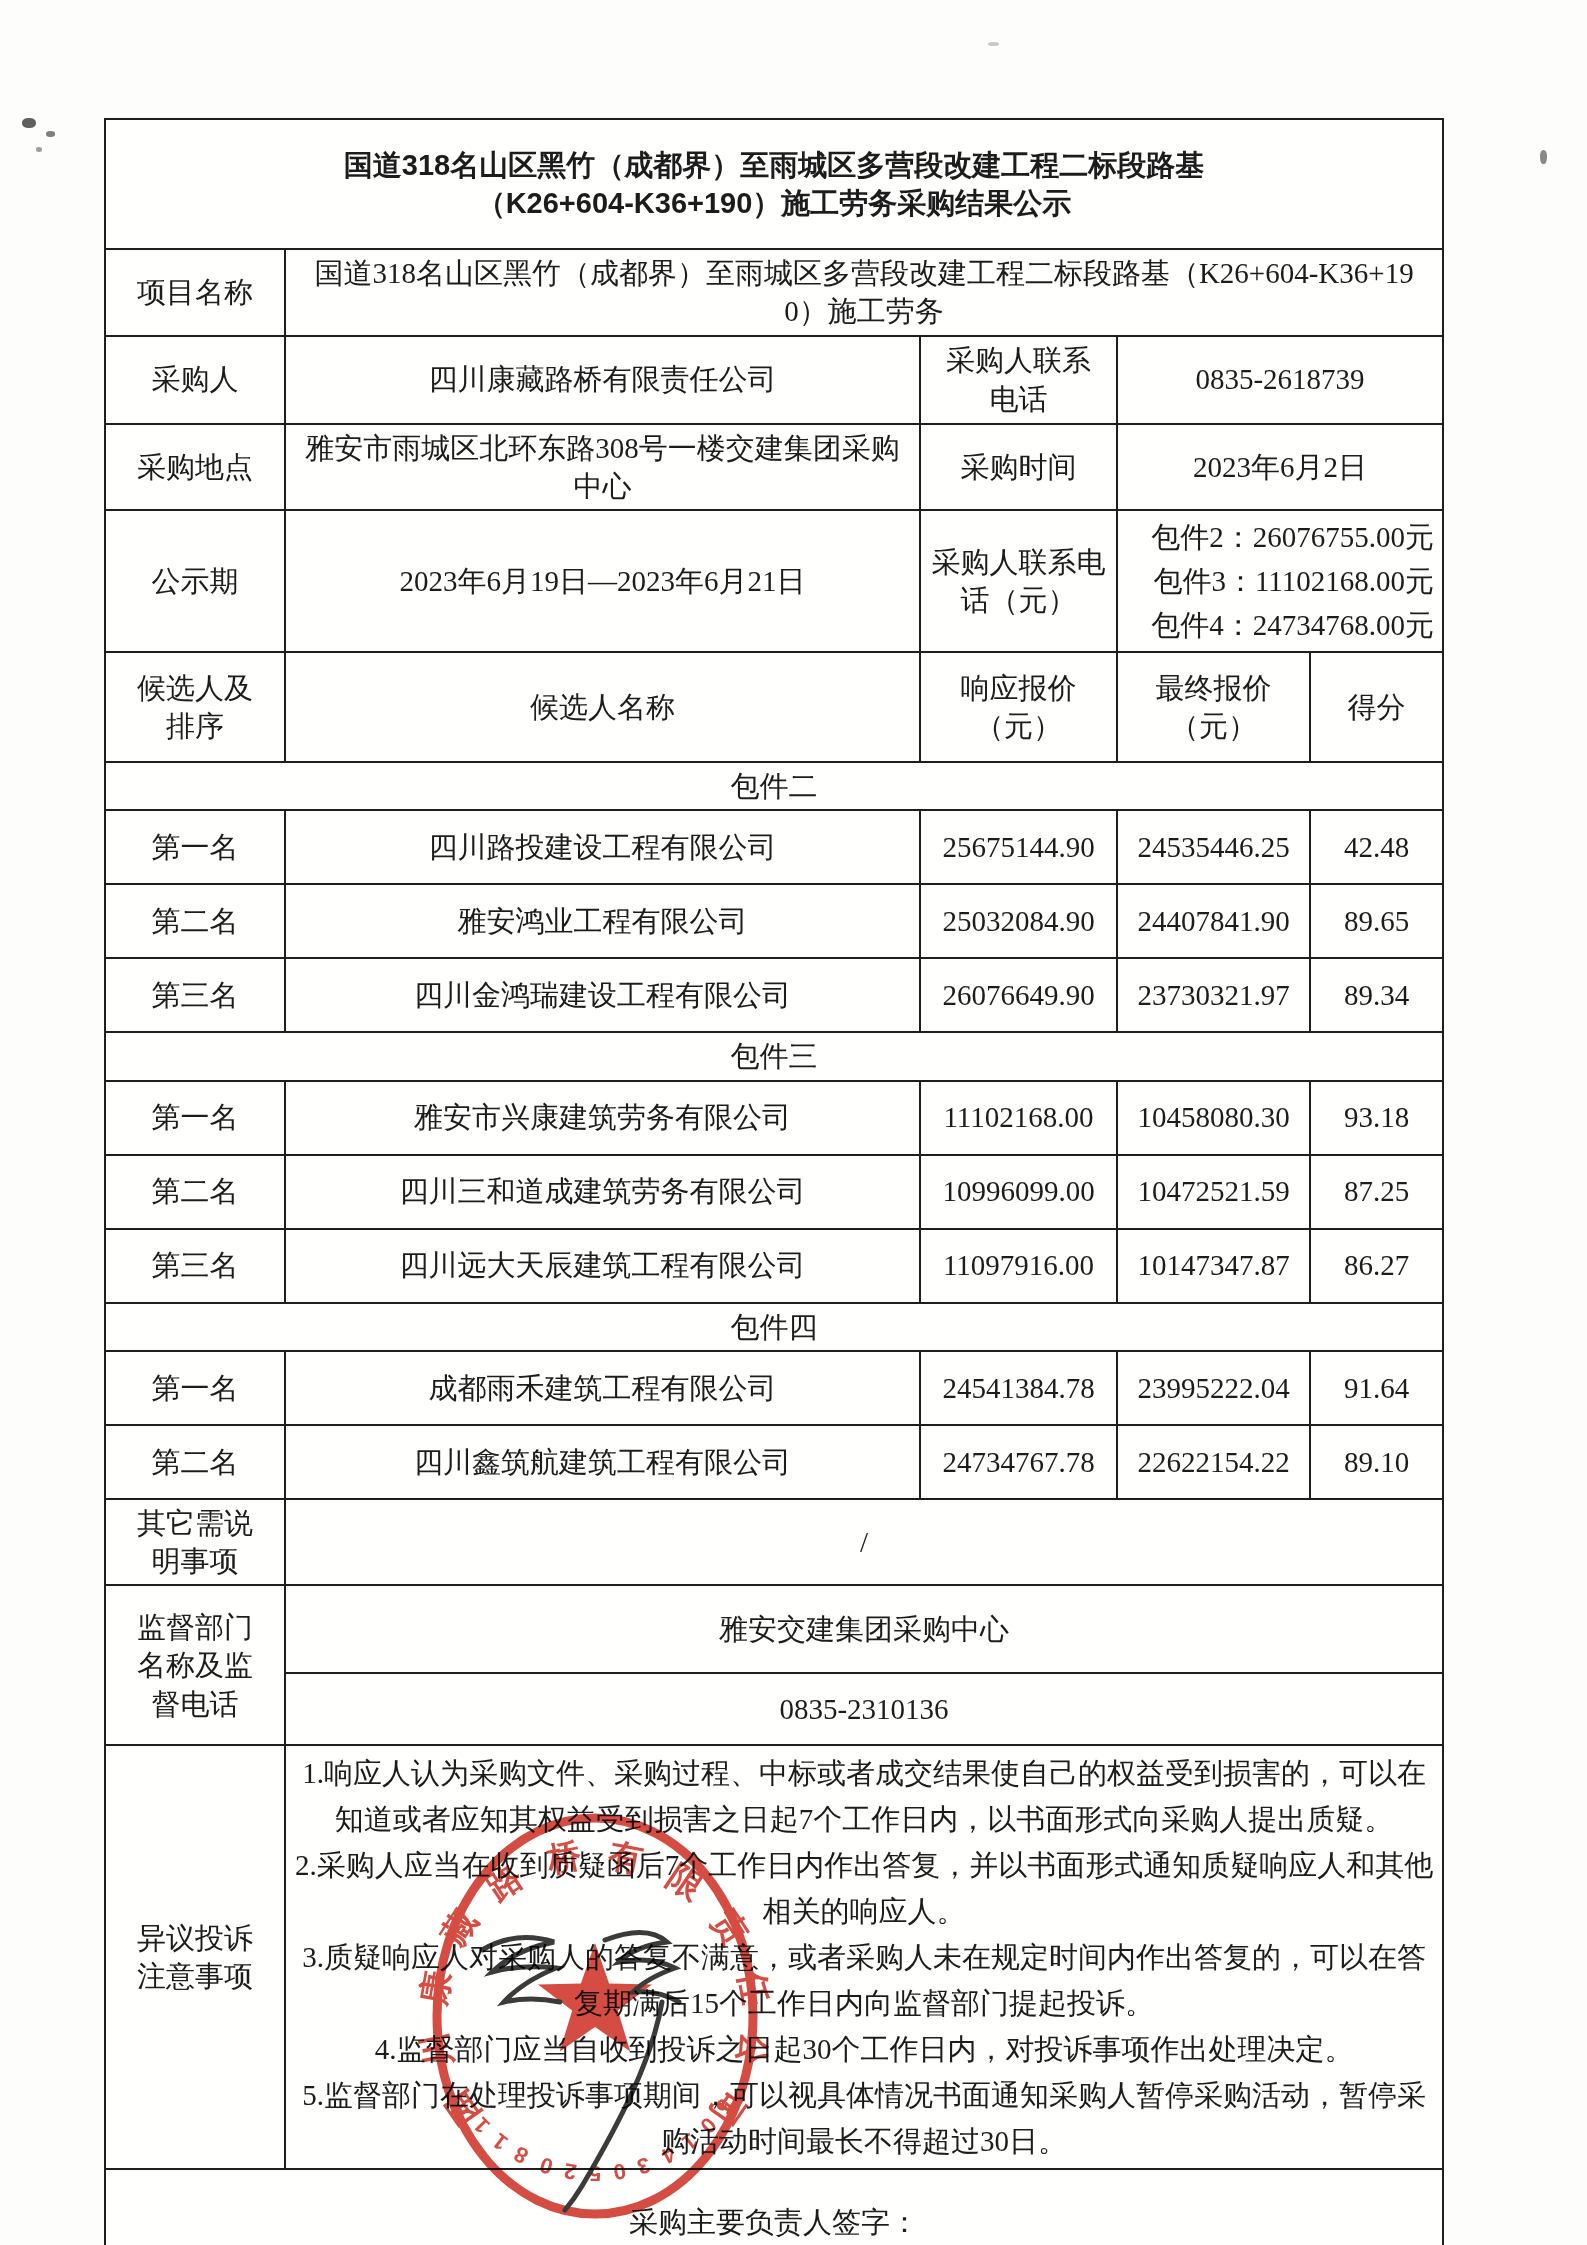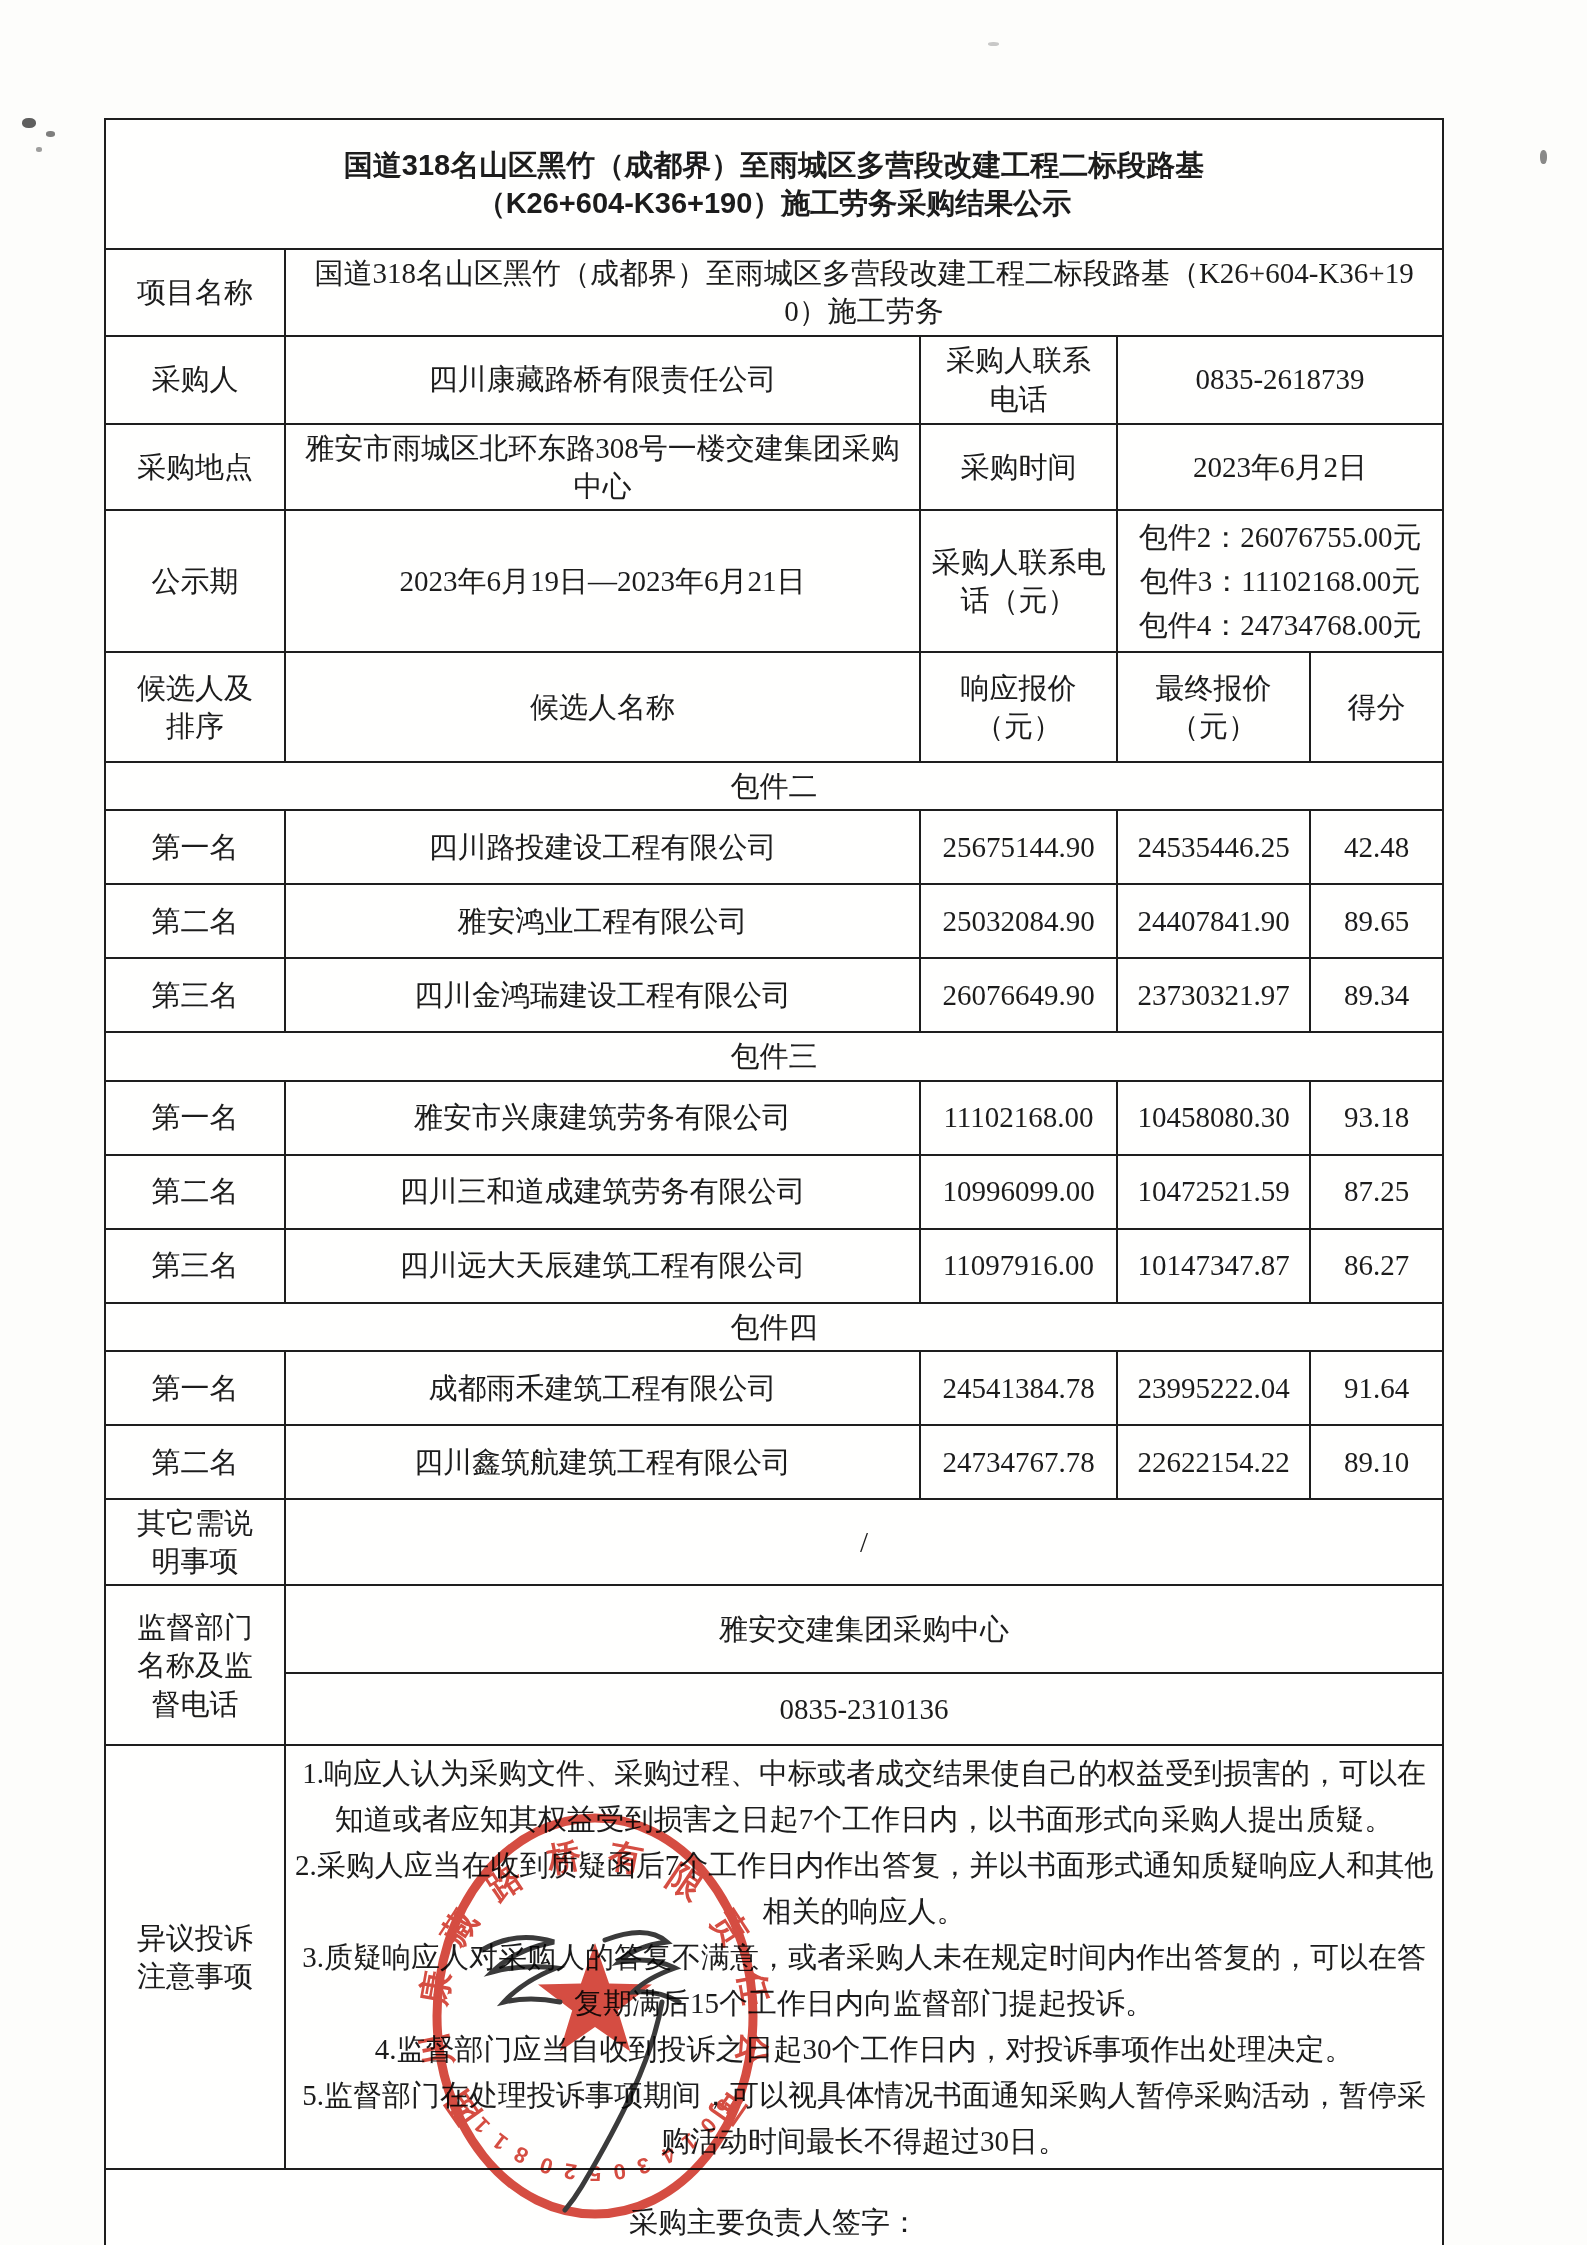--- a/index.html
+++ b/index.html
@@ -43,21 +43,21 @@
   .r-pkg{height:46px}
   .r-cand{height:74px}
   .r-other{height:86px}
   .r-sup1{height:88px}
   .r-sup2{height:72px}
   .r-obj{height:330px}
   .r-sign{height:105px}
   td.left{text-align:left;padding-left:16px;padding-right:10px;}
   .wrap4{display:inline-block;max-width:4.3em;}
   .price-lines{ text-align:left;padding-left:14px; }
-  .price-lines div{line-height:44px;}
+  .price-lines div{line-height:44px;text-align:right;}
   td.obj-text{ text-align:left;padding:10px 14px 10px 12px;vertical-align:top; }
   td.obj-text div{line-height:46px;}
   td.sign-cell{ text-align:left;padding-left:22px;font-size:30px; }
   .overlay{ position:absolute;pointer-events:none; }
   .seal-svg{ left:400px;top:1788px;mix-blend-mode:multiply;opacity:.88; }
   .speck{ position:absolute;background:#2a2a2a;border-radius:45%; }
   .smudge{ position:absolute;background:rgba(60,60,60,.10);border-radius:50%;filter:blur(3px); }
 </style>
 </head>
 <body>

